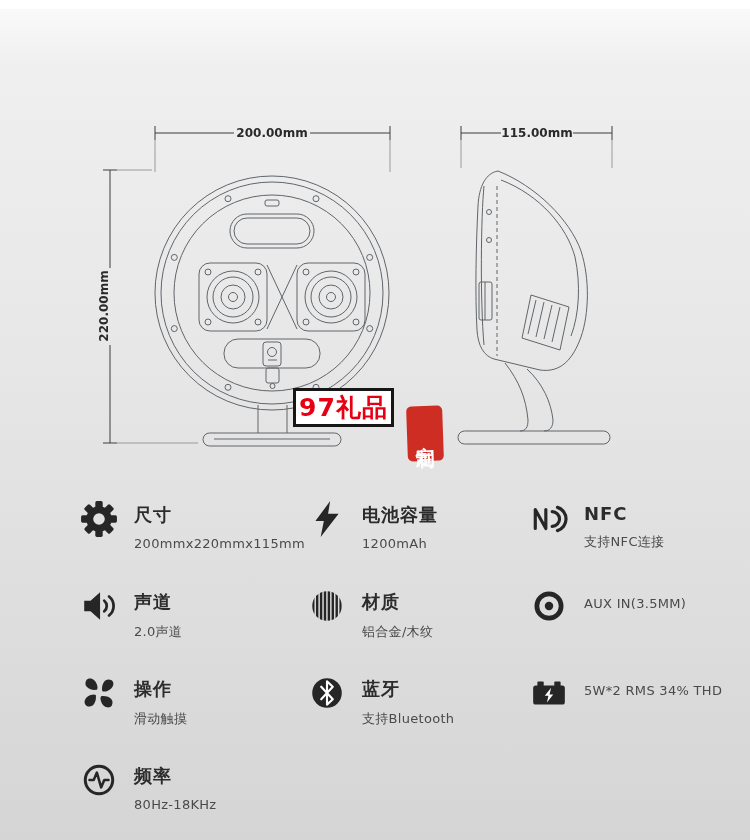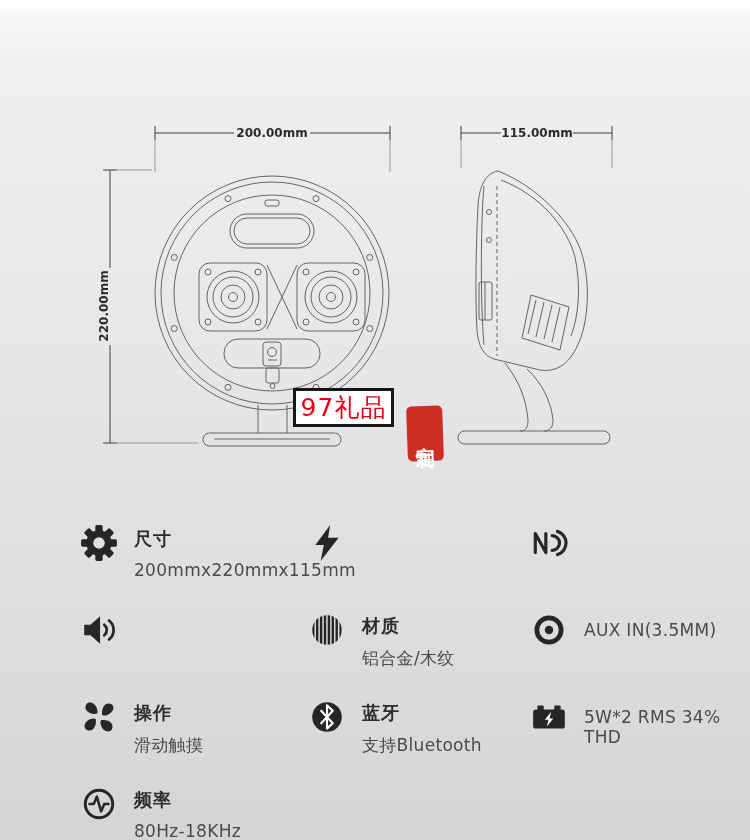--- a/index.html
+++ b/index.html
@@ -5,35 +5,35 @@
   * { margin:0; padding:0; box-sizing:border-box; }
   html,body { width:750px; }
   body { font-family:"DejaVu Sans","Liberation Sans",sans-serif; background:#fff; }
   .page { position:relative; width:750px; height:840px; overflow:hidden;
           background:linear-gradient(180deg,#fbfbfb 0%,#efefef 8%,#e9e9e9 35%,#e0e0e0 65%,#d5d5d5 100%); }
   .top-strip { position:absolute; top:0; left:0; right:0; height:9px; background:#ffffff; }
   .drawing { position:absolute; left:0; top:0; }
 
   .watermark { position:absolute; left:293px; top:388px; width:101px; height:39px;
                background:#ffffff; border:3px solid #161616; display:flex; align-items:center;
-               justify-content:center; font-size:25px; font-weight:normal; color:#e60012;
+               justify-content:center; font-size:25px; font-weight:bold; color:#e60012;
                letter-spacing:1px; line-height:1; }
   .seal { position:absolute; left:407px; top:406px; width:36px; height:55px;
           background:#cd241a; border-radius:5px; color:#ffffff; display:flex;
           align-items:center; justify-content:center; writing-mode:vertical-rl;
           font-size:19px; font-weight:bold; letter-spacing:3px; line-height:1;
           transform:rotate(-2deg); opacity:.95; }
 
   .specs { position:absolute; left:80px; top:500px; display:grid;
            grid-template-columns:228px 222px 220px; grid-auto-rows:87px; }
-  .spec { display:flex; gap:16px; align-items:flex-start;margin-top:24px; }
+  .spec { display:flex; gap:16px; align-items:flex-start; }
   .spec-icon { flex:0 0 38px; width:38px; height:38px; }
   .spec-icon svg { display:block; }
   .spec-title { font-size:18px; font-weight:bold; color:#2c2c2c; padding-top:3px; letter-spacing:1px; }
-  .spec-value { font-size:17px; color:#4a4a4a; margin-top:9px; letter-spacing:.3px; }
+  .spec-value { font-size:13px; color:#4a4a4a; margin-top:9px; letter-spacing:.3px; }
 </style>
 </head>
 <body>
 
 <div class="page">
   <div class="top-strip"></div>
 
   <svg class="drawing" width="750" height="490" viewBox="0 0 750 490">
 
     <g stroke="#60656a" fill="none" stroke-width="1">
@@ -170,44 +170,56 @@
         <div class="spec-value">200mmx220mmx115mm</div>
       </div>
     </div>
 
     <div class="spec">
       <span class="spec-icon">
         <svg width="38" height="38" viewBox="0 0 36 36">
           <polygon points="21,1 7,20 15,20 12,35 29,13 19,13" fill="#262626"></polygon>
         </svg>
       </span>
+      <div class="spec-text">
+        <div class="spec-title">电池容量</div>
+        <div class="spec-value">1200mAh</div>
+      </div>
     </div>
 
 
     <div class="spec">
       <span class="spec-icon">
         <svg width="38" height="38" viewBox="0 0 36 36">
           <g stroke="#262626" stroke-width="3" fill="none" stroke-linecap="round" stroke-linejoin="round">
             <path d="M5,27 L5,9 L15,27 L15,9"></path>
             <path d="M21,11 a7,7 0 0 1 0,14"></path>
             <path d="M26,7 a11.5,11.5 0 0 1 0,22"></path>
           </g>
         </svg>
       </span>
+      <div class="spec-text">
+        <div class="spec-title">NFC</div>
+        <div class="spec-value">支持NFC连接</div>
+      </div>
     </div>
 
 
     <div class="spec">
       <span class="spec-icon">
         <svg width="38" height="38" viewBox="0 0 36 36">
           <polygon points="4,13 10,13 19,5 19,31 10,23 4,23" fill="#262626"></polygon>
           <path d="M23,13 a6.5,6.5 0 0 1 0,10" stroke="#262626" stroke-width="2.6" fill="none" stroke-linecap="round"></path>
           <path d="M27.5,9 a11.5,11.5 0 0 1 0,18" stroke="#262626" stroke-width="2.6" fill="none" stroke-linecap="round"></path>
         </svg>
       </span>
+      <div class="spec-text">
+        <div class="spec-title">声道</div>
+        <div class="spec-value">2.0声道</div>
+      </div>
     </div>
 
     <div class="spec">
       <span class="spec-icon">
         <svg width="38" height="38" viewBox="0 0 36 36">
           <defs>
               <clipPath id="matclip">
                 <circle cx="18" cy="18" r="14"></circle>
               </clipPath>
             </defs>

